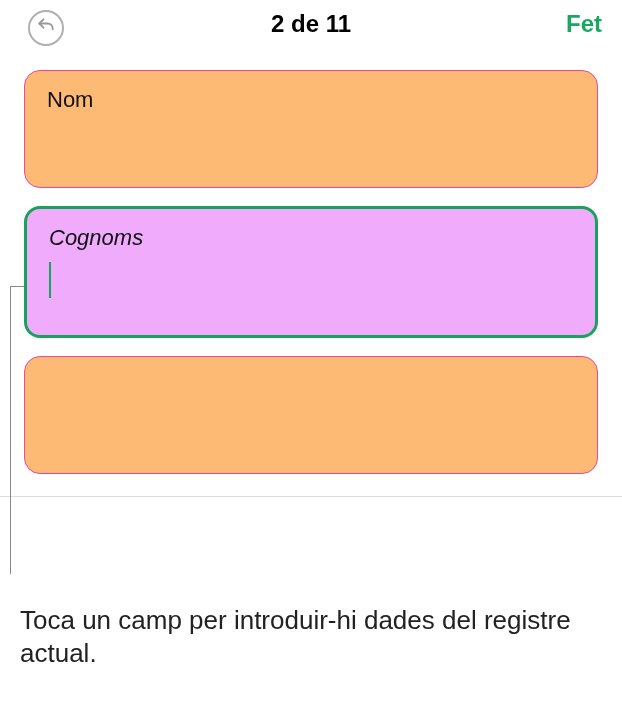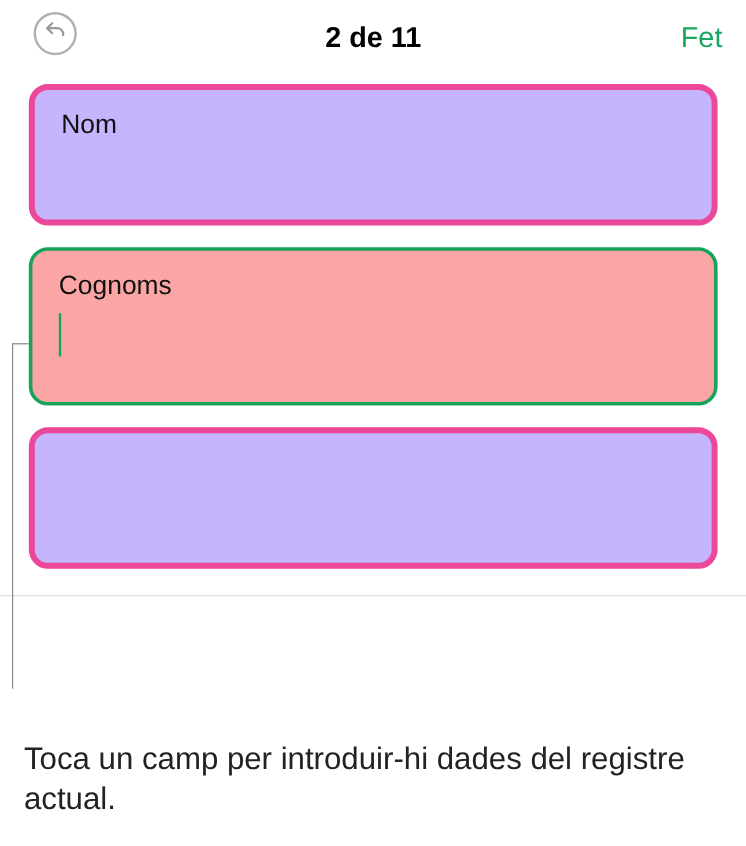--- a/index.html
+++ b/index.html
@@ -11,21 +11,21 @@
       position: relative;
     }
     .app {
       width: 100%;
       height: 100%;
       display: flex;
       flex-direction: column;
     }
     .header {
       display: flex;
-      align-items: flex-end;
+      align-items: flex-start;
       justify-content: space-between;
       padding: 10px 20px 14px 28px;
     }
     .back-btn {
       width: 36px;
       height: 36px;
       border: 2px solid #b0b0b0;
       border-radius: 50%;
       display: flex;
       align-items: center;
@@ -37,42 +37,43 @@
     .title {
       position: absolute;
       left: 50%;
       transform: translateX(-50%);
       font-size: 24px;
       font-weight: 600;
       color: #000;
     }
     .done {
       font-size: 24px;
-      font-weight: 400;
+      font-weight: 700;
       color: #18a861;
       cursor: pointer;
       margin-left: 47px;
     }
     .fields {
       padding: 10px 24px 0 24px;
       display: flex;
       flex-direction: column;
       gap: 18px;
     }
     .card {
-      background: #c4b5fd;
-      border: 5px solid #ec4899;
+      background: #fdba74;
+      border: 1px solid #ec4899;
       border-radius: 16px;
       padding: 16px 22px 22px 22px;
       min-height: 118px;
     }
     .card.active {
       border: 3px solid #17a35b;
-      background: #fca5a5;
+      background: #f0abfc;
       min-height: 132px;
+      font-style: italic;
     }
     .card .label {
       font-size: 22px;
       color: #111;
       font-weight: 400;
       margin-bottom: 10px;
     }
     .card .value {
       font-size: 30px;
       color: #000;
@@ -91,21 +92,21 @@
       vertical-align: middle;
     }
     .divider {
       border: none;
       border-top: 1px solid #dcdcdc;
       margin-top: 22px;
     }
     .annotation {
       position: absolute;
       left: 20px;
-      bottom: 24px;
+      bottom: 36px;
       font-size: 26px;
       line-height: 1.25;
       color: #222;
       font-weight: 400;
     }
     .callout-line {
       position: absolute;
       left: 10px;
       top: 286px;
       width: 1px;

